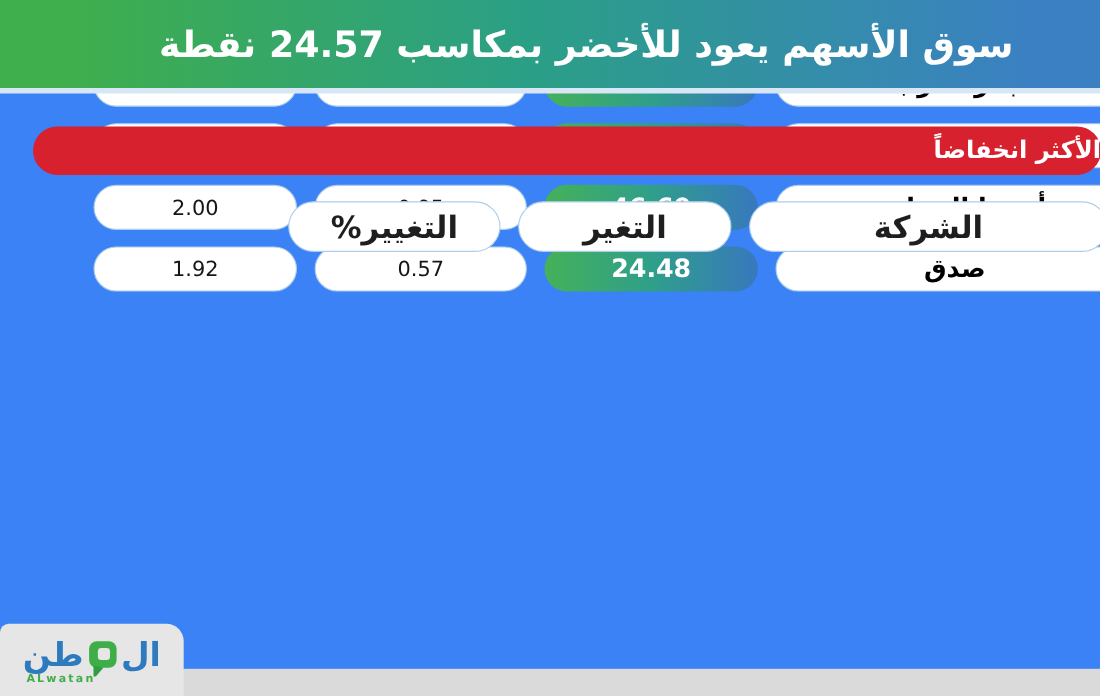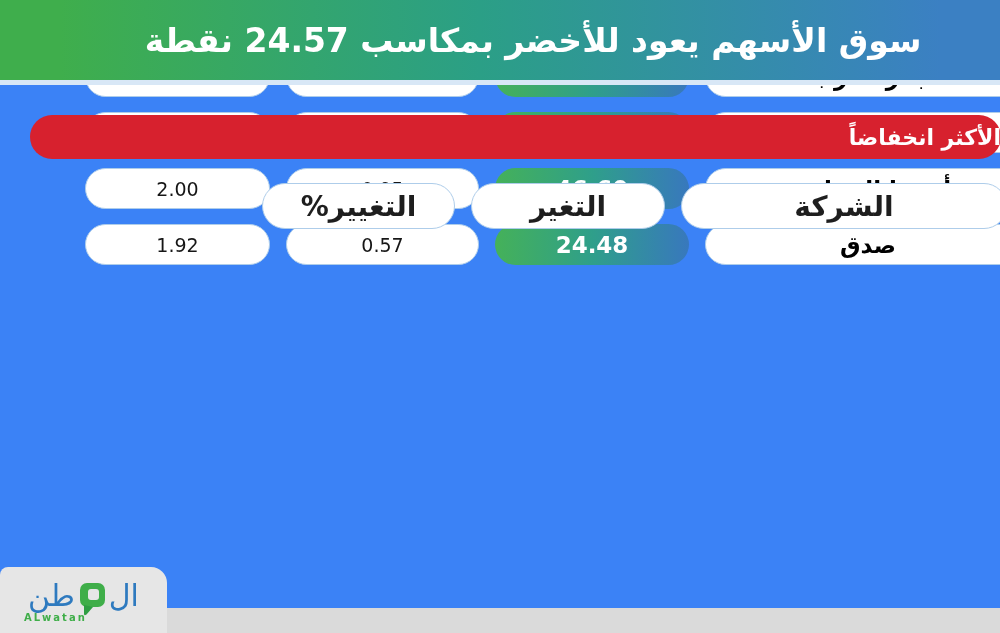--- a/index.html
+++ b/index.html
@@ -33,21 +33,21 @@
   .company{font-size:23px;font-weight:700;color:#000000;}
   .num{font-size:19px;font-weight:400;color:#161616;}
   .price{border:none;background:linear-gradient(90deg,#45b159 0%,#2f9f8a 50%,#3878bd 100%);
     color:#ffffff;font-size:23px;font-weight:700;}
 
   
   .footer-bar{position:absolute;top:608px;left:0;width:1000px;height:25px;background:#dadada;}
   .logo-box{position:absolute;left:0;top:567px;width:167px;height:66px;background:#e6e6e6;
     border-radius:8px 16px 0 0;display:flex;flex-direction:column;align-items:center;justify-content:center;}
   .logo-ar{direction:rtl;display:flex;align-items:center;gap:1px;line-height:1;}
-  .logo-ar span{color:#2e7abf;font-size:30px;font-weight:400;}
+  .logo-ar span{color:#2e7abf;font-size:30px;font-weight:700;}
   .logo-bubble{margin:0 1px;position:relative;top:2px;}
   .logo-en{color:#3fae49;font-size:10px;font-weight:700;letter-spacing:2px;margin-top:-2px;align-self:flex-start;padding-left:24px;}
 </style>
 </head>
 <body>
 
 <div class="page">
 
   <header class="header">
     <h1>سوق الأسهم يعود للأخضر بمكاسب 24.57 نقطة</h1>

